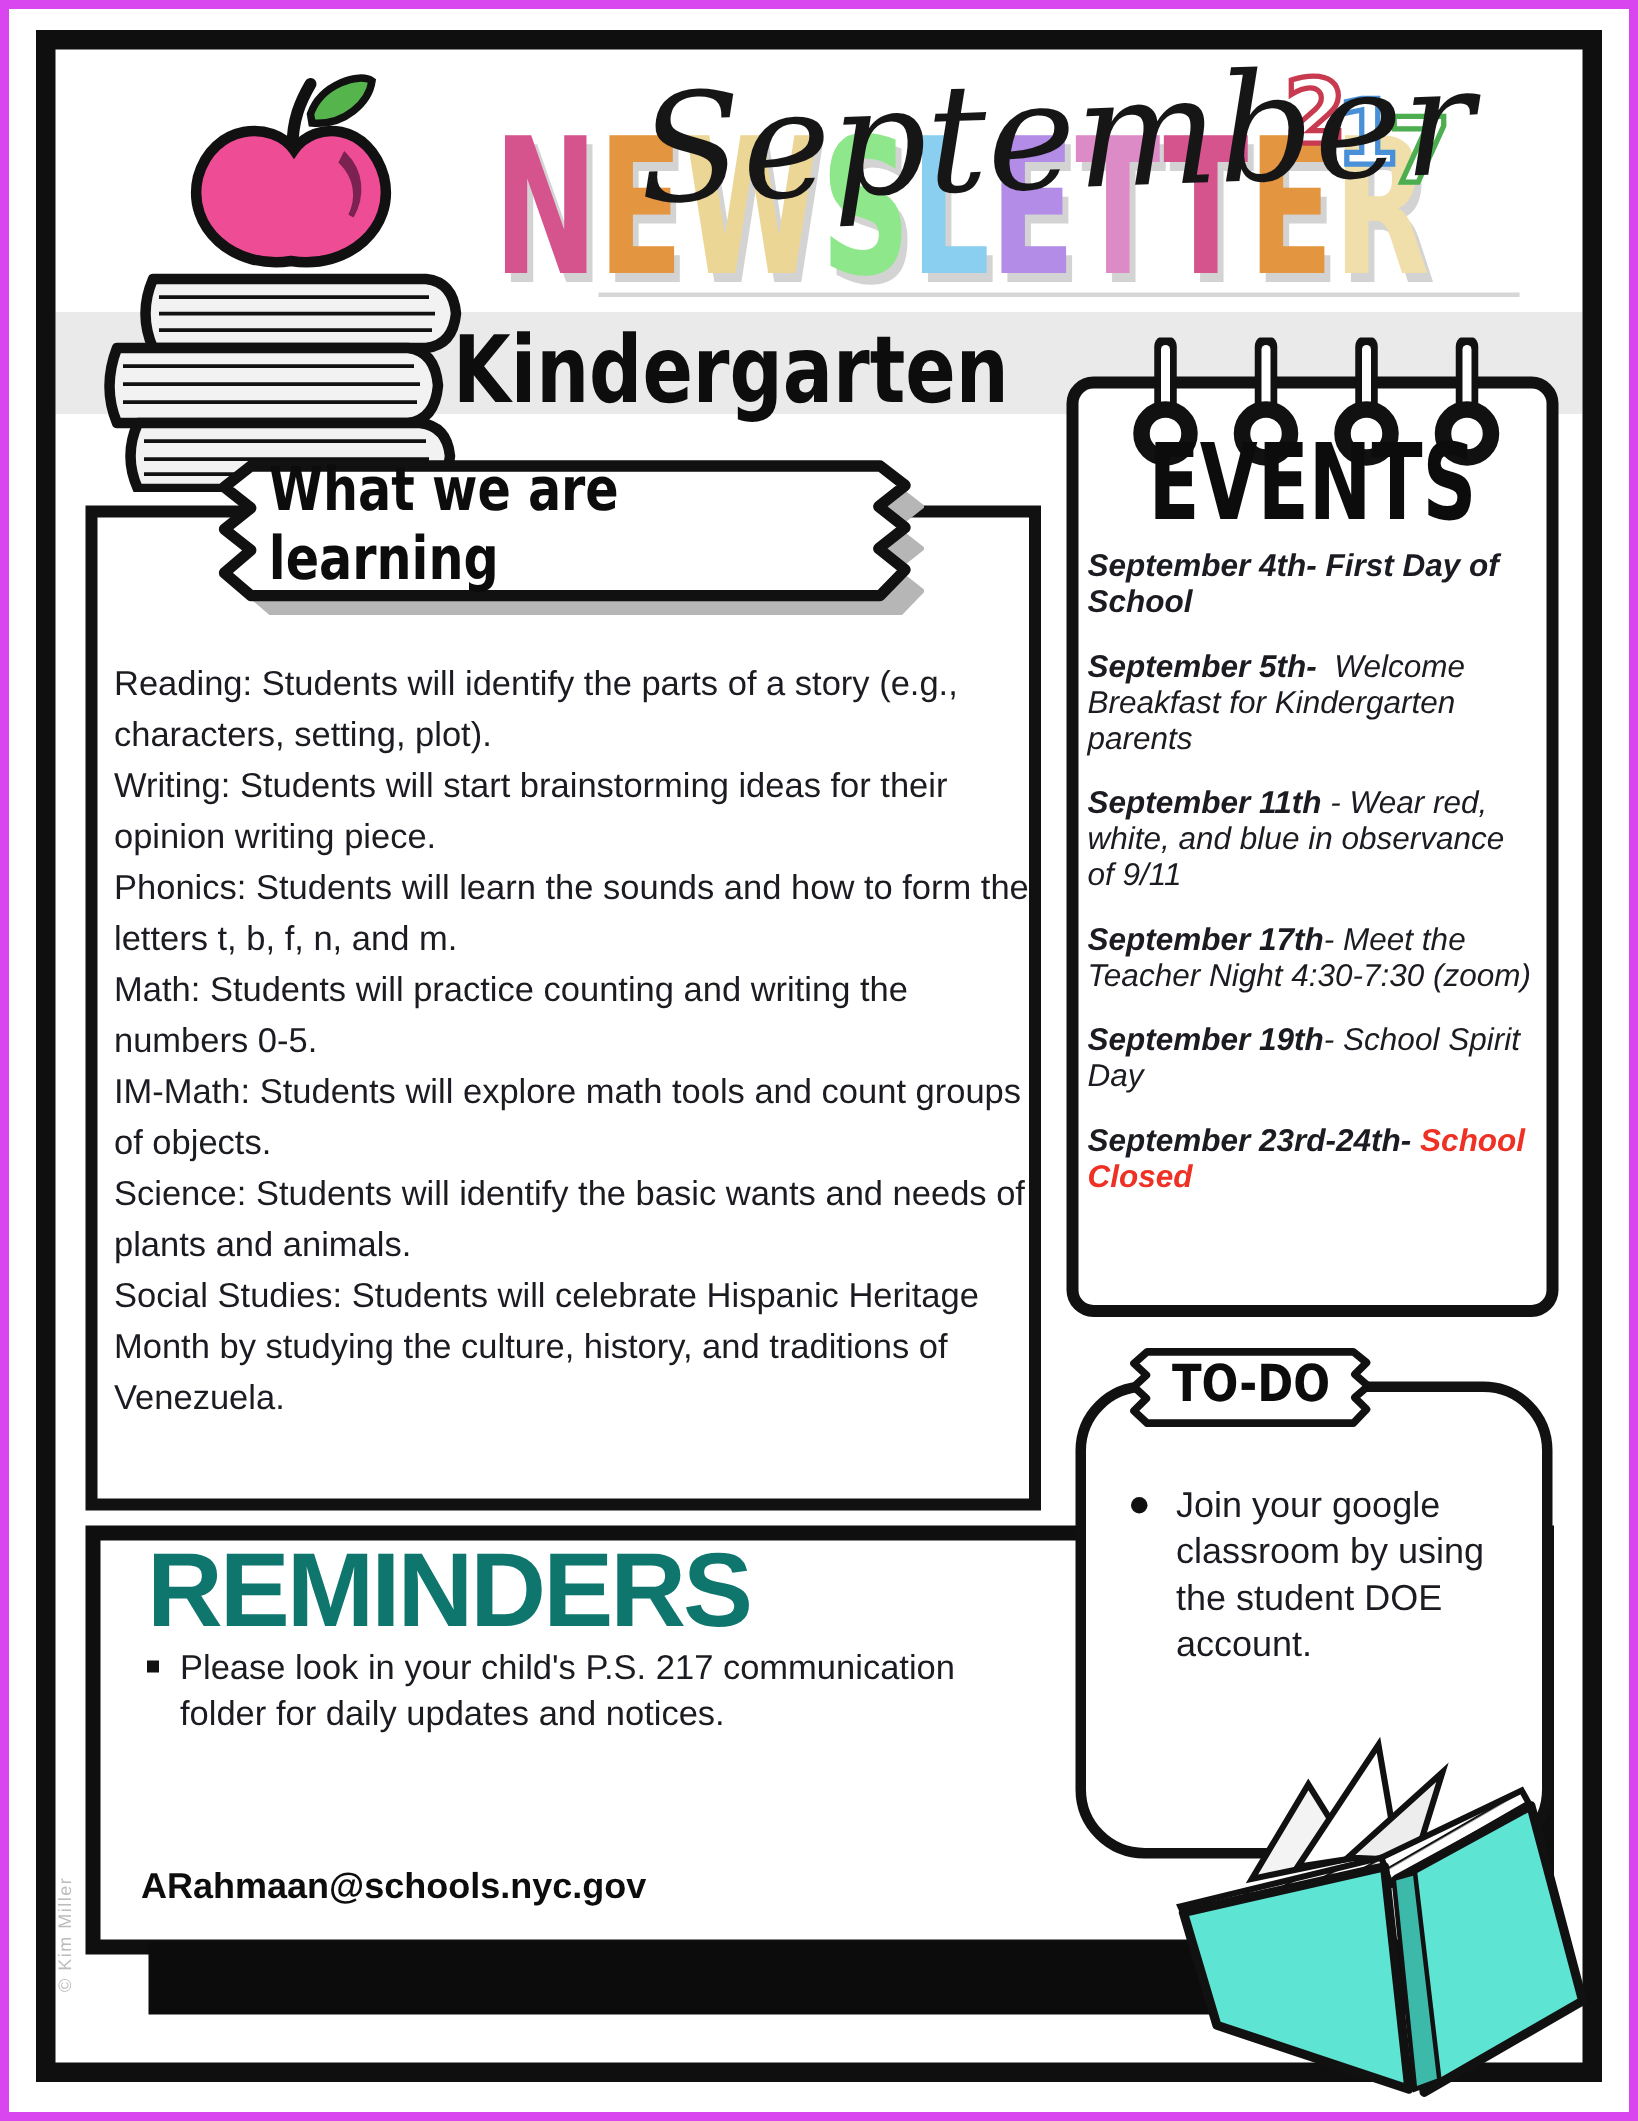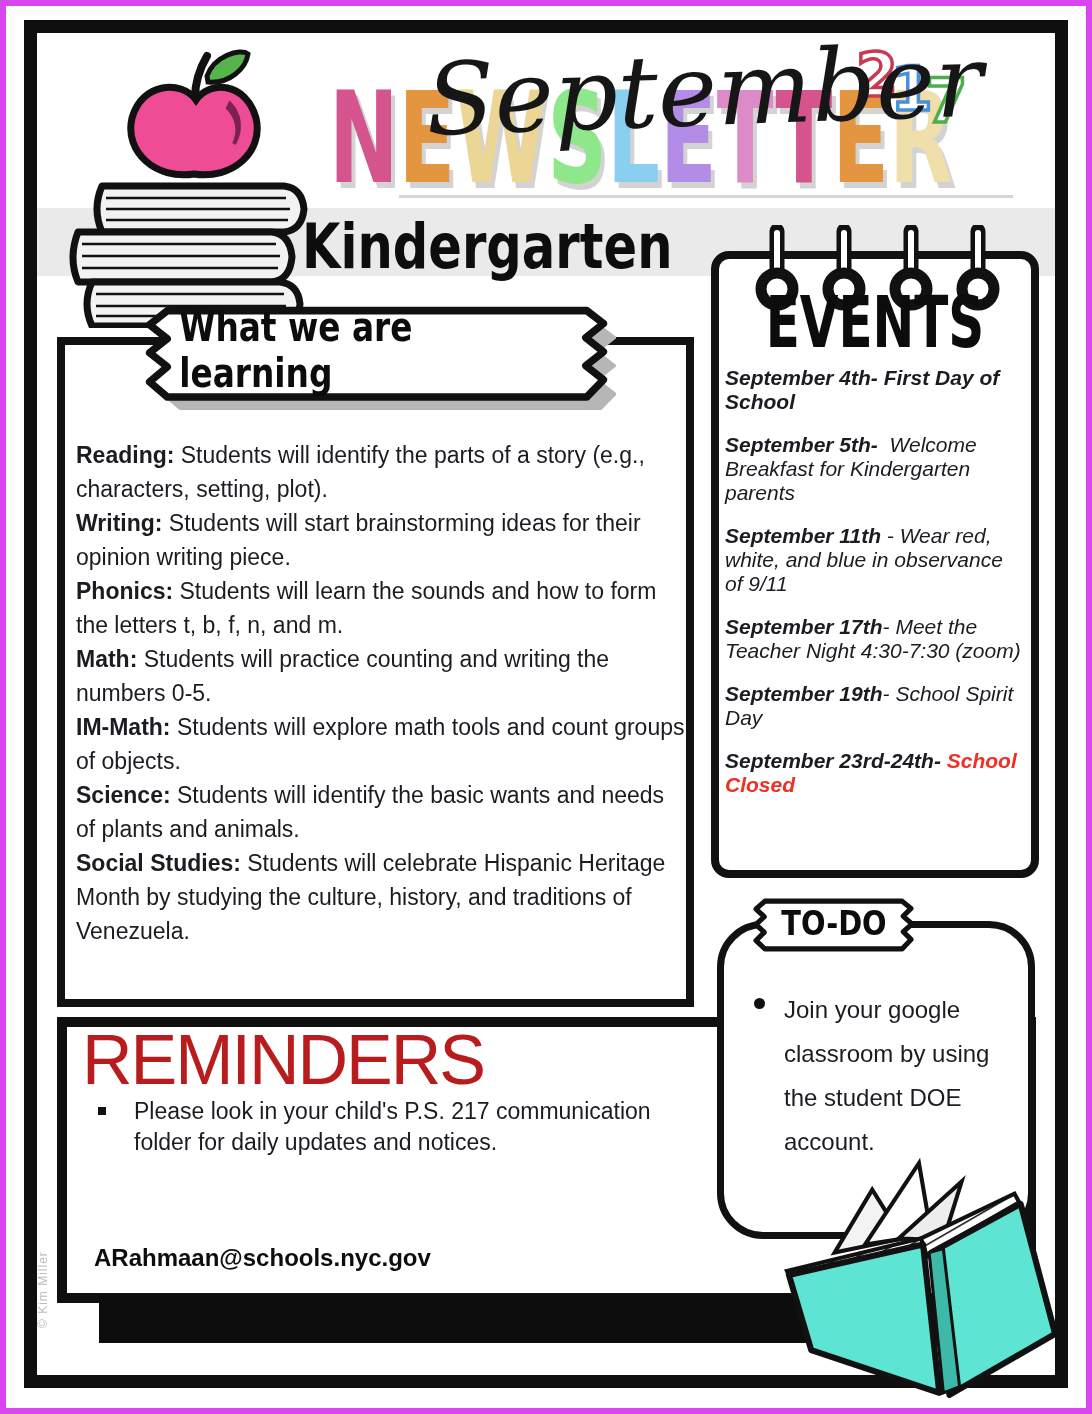--- a/index.html
+++ b/index.html
@@ -26,53 +26,53 @@
   
   .learn-box{position:absolute;left:51px;top:331px;width:637px;height:670px;border:8px solid #111;
              background:#fff;box-sizing:border-box;z-index:1;}
   .learn-banner{position:absolute;left:130px;top:296px;width:480px;height:108px;z-index:2;}
   .learn-banner svg{position:absolute;left:0;top:0;width:100%;height:100%;}
   .learn-banner-text{position:absolute;left:0;top:0;width:100%;height:96px;display:flex;align-items:center;
                      justify-content:center;font-family:"DejaVu Sans",sans-serif;font-weight:900;font-size:40px;
                      color:#0c0c0c;transform:scaleX(.82);}
   .learn-list{position:absolute;left:70px;top:432px;width:612px;font-size:23px;line-height:34px;z-index:2;}
   .learn{margin:0;}
-  .learn b{font-weight:700;}
+  .learn b{font-weight:400;}
 
   
   .events-pad{position:absolute;left:705px;top:245px;width:328px;height:627px;border:8px solid #111;
               border-radius:18px;background:#fff;box-sizing:border-box;z-index:1;}
   .ring{position:absolute;top:219px;width:44px;height:88px;z-index:2;}
   .events-title{position:absolute;left:705px;top:280px;width:328px;text-align:center;z-index:2;
                 font-family:"DejaVu Sans",sans-serif;font-weight:900;font-size:64px;color:#0c0c0c;
                 transform:scale(.78,1.1);}
   .events-list{position:absolute;left:719px;top:360px;width:300px;font-size:21px;line-height:24px;z-index:2;}
   .event{margin:0 0 19px 0;font-style:italic;}
   .b{font-weight:700;}
 
   
   .todo-box{position:absolute;left:711px;top:915px;width:318px;height:318px;border:7px solid #111;
             border-radius:46px;background:#fff;box-sizing:border-box;z-index:3;}
   .todo-banner{position:absolute;left:744px;top:890px;width:168px;height:58px;z-index:4;}
   .todo-banner svg{position:absolute;left:0;top:0;width:100%;height:100%;}
   .todo-banner-text{position:absolute;left:0;top:0;width:100%;height:54px;display:flex;align-items:center;
                     justify-content:center;font-family:"DejaVu Sans",sans-serif;font-weight:900;font-size:34px;
                     color:#0c0c0c;transform:scaleX(.85);}
-  .todo-list{position:absolute;left:748px;top:982px;width:262px;font-size:24px;line-height:44px;z-index:4;}
+  .todo-list{position:absolute;left:748px;top:982px;width:262px;font-size:24px;line-height:31px;z-index:4;}
   .todo-item{display:flex;gap:19px;}
   .dot{flex:none;width:11px;height:11px;border-radius:50%;background:#111;margin-top:10px;}
   .todo-text{width:230px;}
 
   
   .rem-box{position:absolute;left:51px;top:1011px;width:979px;height:286px;border:10px solid #0f0f0f;
            background:#fff;box-sizing:border-box;z-index:1;}
-  .rem-title{position:absolute;left:76px;top:1014px;font-size:70px;font-weight:400;letter-spacing:-2px;
-             color:#b91c1c;z-index:2;}
+  .rem-title{position:absolute;left:92px;top:1014px;font-size:70px;font-weight:700;letter-spacing:-2px;
+             color:#0f766e;z-index:2;}
   .rem-list{position:absolute;left:92px;top:1090px;width:600px;font-size:23px;line-height:31px;z-index:2;}
-  .rem-item{display:flex;gap:28px;margin:0 0 28px 0;}
+  .rem-item{display:flex;gap:14px;margin:0 0 28px 0;}
   .sq-bullet{flex:none;width:8px;height:8px;background:#111;margin-top:11px;}
   .rem-email{position:absolute;left:88px;top:1238px;font-size:24px;font-weight:700;color:#0d0d0d;z-index:2;}
   .rem-shadow{position:absolute;left:93px;top:1289px;width:937px;height:48px;background:#0c0c0c;z-index:2;}
 
   .credit{position:absolute;left:30px;top:1322px;transform:rotate(-90deg);transform-origin:0 0;
           font-size:12px;color:#bcbcbc;letter-spacing:1px;z-index:3;white-space:nowrap;}
   .open-book{position:absolute;left:772px;top:1145px;width:286px;height:252px;z-index:6;}
 </style>
 </head>
 <body>

